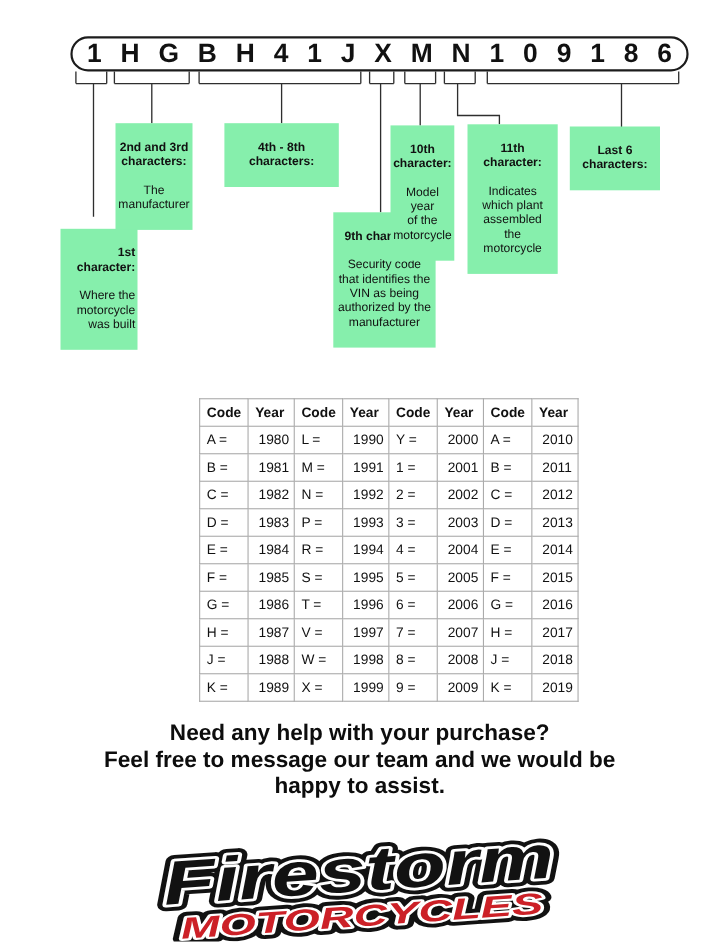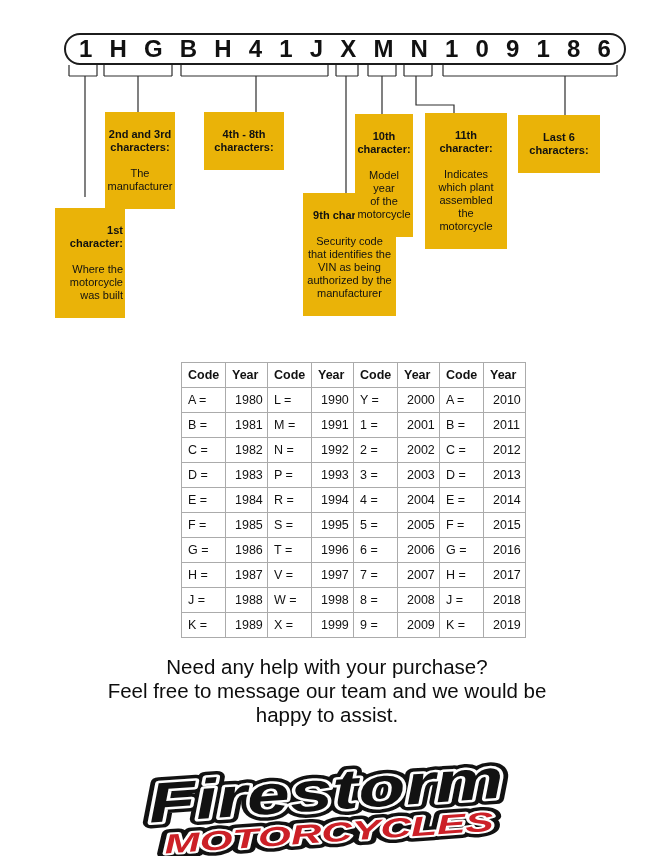--- a/index.html
+++ b/index.html
@@ -20,30 +20,30 @@
     padding:0 13px;
   }
   .vin-char{
     font-size:24px;font-weight:bold;color:#111;line-height:1;
   }
   
   .connectors{position:absolute;left:0;top:0;}
   .connectors path{fill:none;stroke:#2e2e2e;stroke-width:1.2;}
   
   .callout{
-    position:absolute;background:#eab308;
+    position:absolute;background:#86efac;
     font-size:11px;line-height:13px;text-align:center;
     padding:3px 2px;box-sizing:border-box;
     white-space:pre-line;
   }
   .co-title{font-weight:bold;white-space:pre-line;}
   .co-body{white-space:pre-line;}
   .cb-1{left:55px;top:208px;width:70px;text-align:right;}
   .cb-23{left:105px;top:112px;width:70px;}
-  .cb-48{left:204px;top:112px;width:80px;}
+  .cb-48{left:204px;top:112px;width:104px;}
   .cb-9{left:303px;top:193px;width:93px;}
   .cb-10{left:355px;top:114px;width:58px;}
   .cb-11{left:425px;top:113px;width:82px;}
   .cb-last6{left:518px;top:115px;width:82px;}
   
   .source-note{
     position:absolute;left:55px;top:295px;
     font-size:11.5px;color:#111;white-space:pre;
   }
   
@@ -58,21 +58,21 @@
     text-align:left;height:16px;line-height:16px;
     box-sizing:content-box;
   }
   .year-table th{font-weight:bold;}
   .year-table .col-code{width:33px;}
   .year-table .col-year{width:28px;}
   .year-table td.td-year{padding-left:9px;}
   
   .help-message{
     position:absolute;left:0;top:655px;width:654px;
-    text-align:center;font-size:20.5px;font-weight:normal;
+    text-align:center;font-size:20.5px;font-weight:bold;
     line-height:24px;color:#0d0d0d;white-space:pre-line;
   }
   
   .logo-wrap{
     position:absolute;left:50%;top:756px;transform:translateX(-50%);
     width:400px;height:100px;
   }
 </style>
 </head>
 <body>

